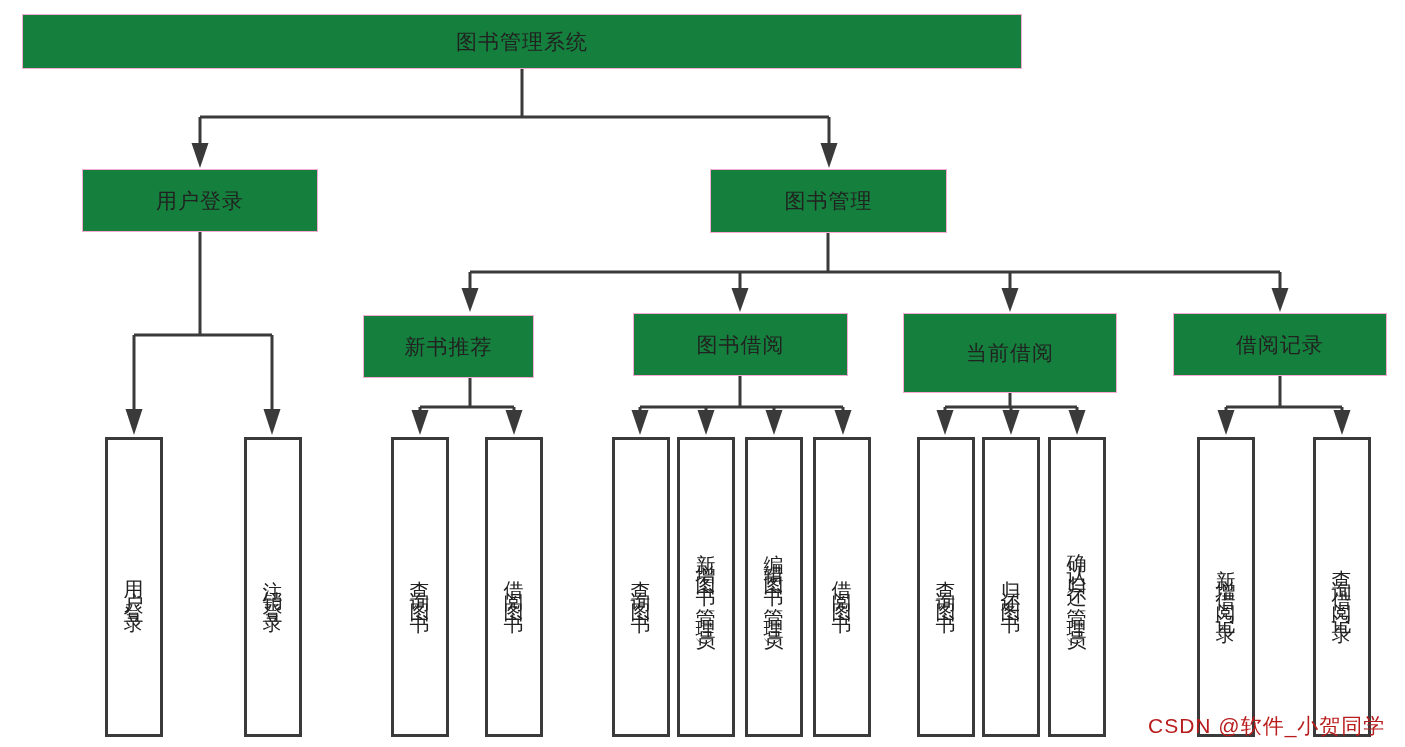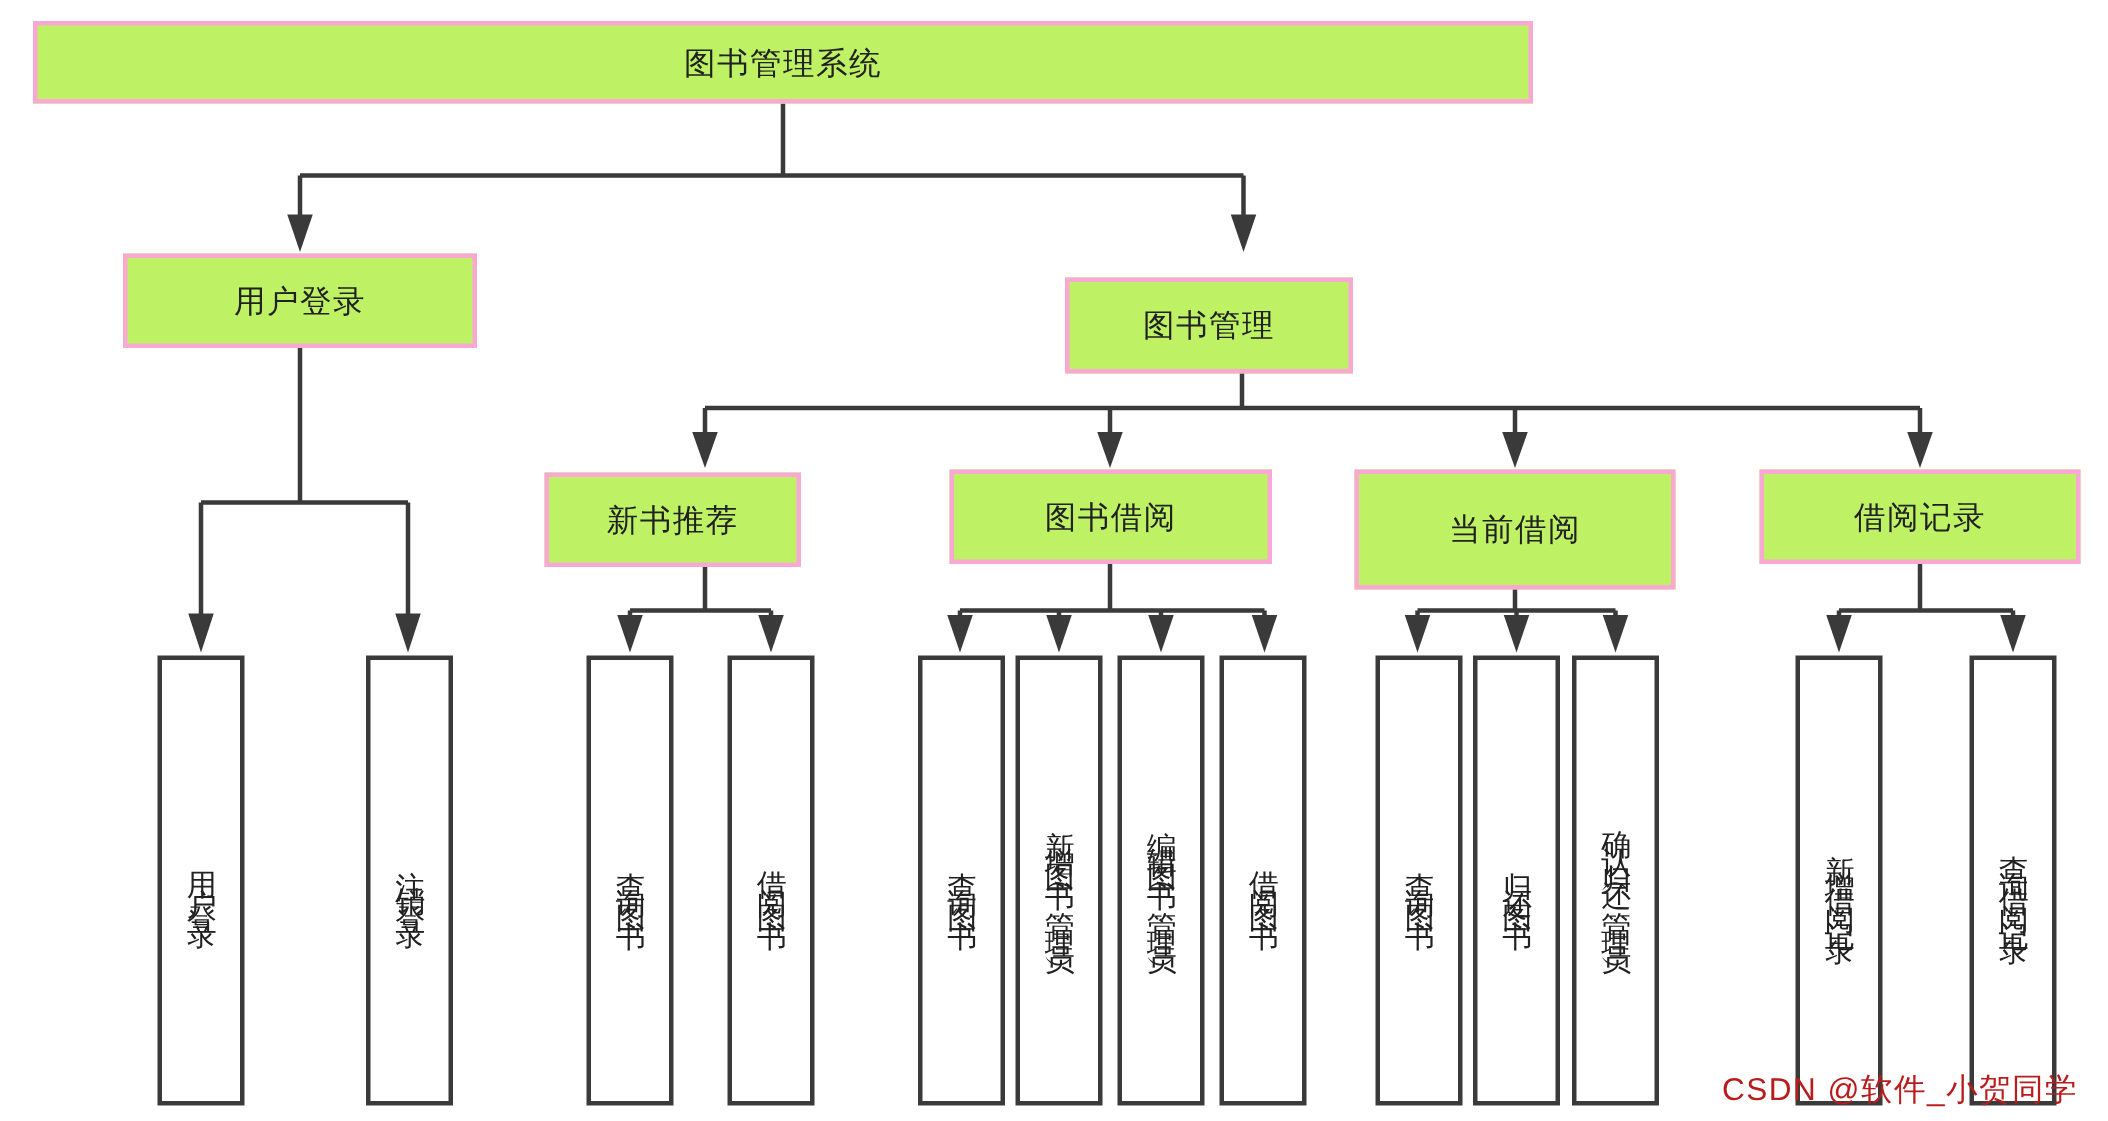--- a/index.html
+++ b/index.html
@@ -15,22 +15,22 @@
   }
 
   .connector-layer {
     position: absolute;
     left: 0; top: 0;
     width: 1405px; height: 747px;
   }
 
   .hbox {
     position: absolute;
-    background: #bef264;
-    border: 3px solid #f9a8d4;
+    background: #15803d;
+    border: 1px solid #f9a8d4;
     display: flex;
     align-items: center;
     justify-content: center;
     font-size: 21px;
     color: #212121;
     letter-spacing: 1px;
     white-space: nowrap;
   }
 
   .vbox {
@@ -48,21 +48,21 @@
     font-size: 20px;
     line-height: 1;
     letter-spacing: 11px;
     color: #212121;
     overflow: hidden;
   }
 
   
   #b-root    { left: 22px;   top: 14px;  width: 1000px; height: 55px; }
   #b-user    { left: 82px;   top: 169px; width: 236px;  height: 63px; }
-  #b-mgmt    { left: 710px;  top: 169px; width: 192px;  height: 64px; margin-top: 16px; }
+  #b-mgmt    { left: 710px;  top: 169px; width: 237px;  height: 64px; }
   #b-rec     { left: 363px;  top: 315px; width: 171px;  height: 63px; }
   #b-borrow  { left: 633px;  top: 313px; width: 215px;  height: 63px; }
   #b-current { left: 903px;  top: 313px; width: 214px;  height: 80px; }
   #b-record  { left: 1173px; top: 313px; width: 214px;  height: 63px; }
 
   
   #v-login   { left: 105px; }
   #v-logout  { left: 244px; }
   #v-q1      { left: 391px; }
   #v-b1      { left: 485px; }

